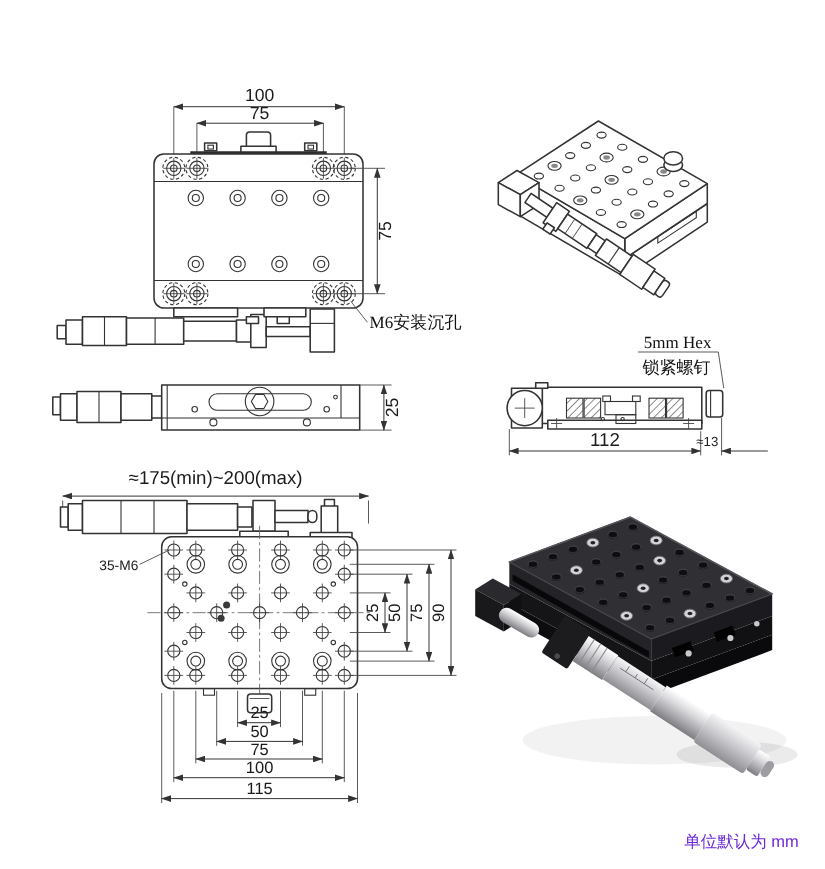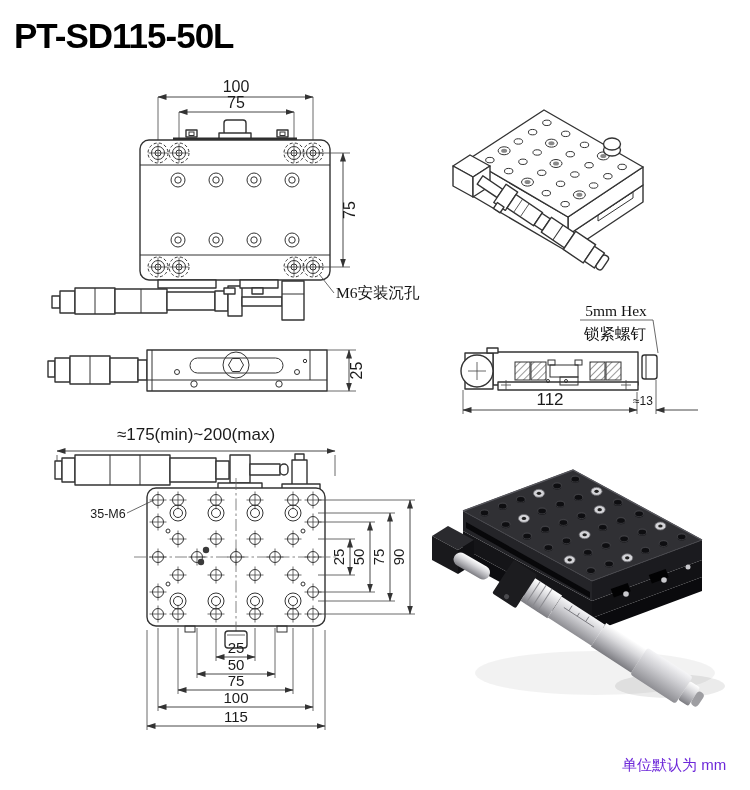--- a/index.html
+++ b/index.html
@@ -22,21 +22,20 @@
   .dim15{font-size:15px;}
   .dim12{font-size:12px;}
   .dimS{font-family:"Liberation Sans",sans-serif;font-size:12.5px;fill:#1b1b1b;text-anchor:middle;}
   .cjk{font-family:"Liberation Serif",serif;font-size:15.5px;fill:#111;}
 </style>
 </head>
 <body>
 
 <div id="sheet">
 
-  <div id="title">PT-SD115-50L</div>
 
   <svg id="tv" style="left:40px;top:80px;" width="400" height="245" viewBox="0 0 400 245">
     <defs>
       <marker id="arT" markerWidth="9" markerHeight="6" refX="8.5" refY="3" orient="auto-start-reverse" markerUnits="userSpaceOnUse">
         <path d="M0,0 L9,3 L0,6 z" fill="#333"></path>
       </marker>
     </defs>
 
     <line class="t" x1="118" y1="17" x2="118" y2="66"></line>
     <line class="t" x1="273" y1="17" x2="273" y2="66"></line>

